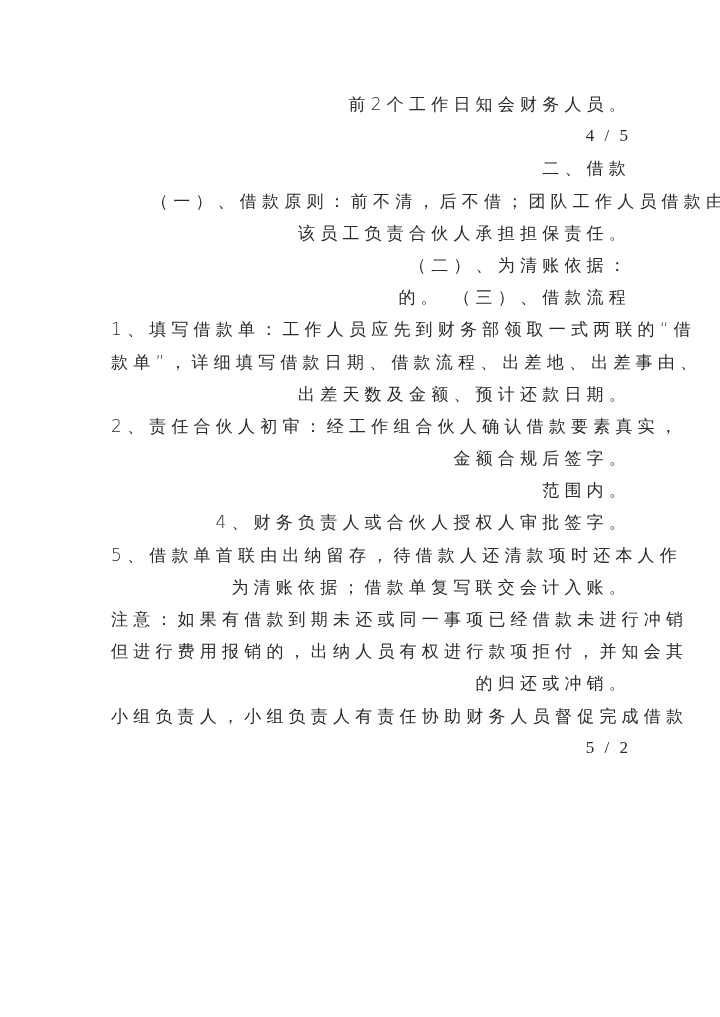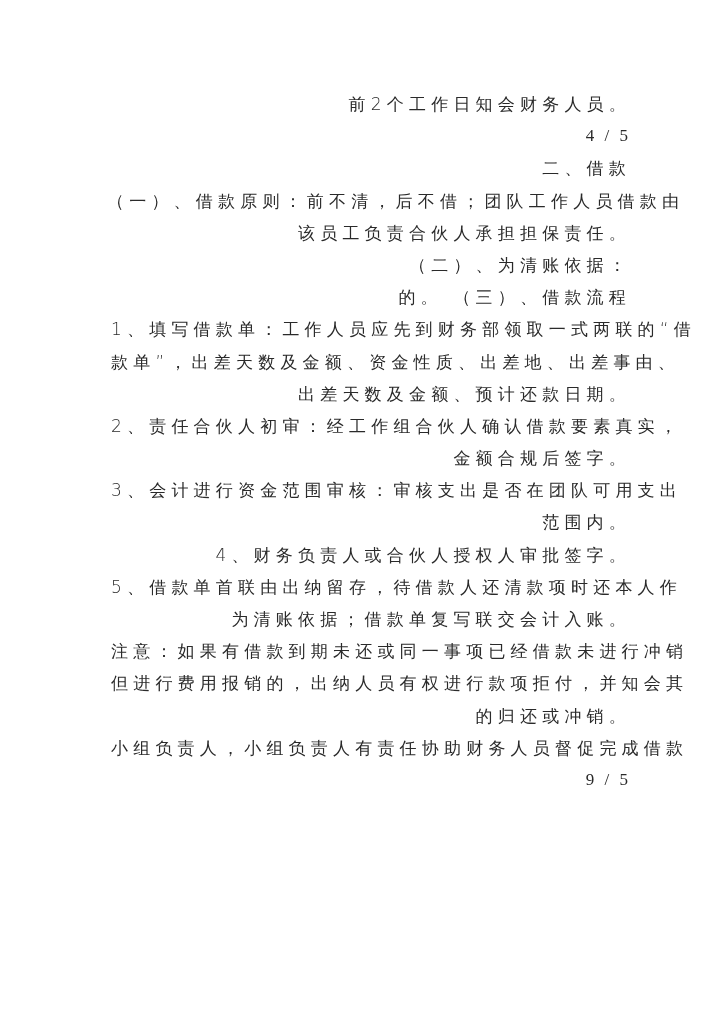--- a/index.html
+++ b/index.html
@@ -23,42 +23,41 @@
   }
   .line {
     font-size: 17px;
     line-height: 32.2px;
     height: 32.2px;
     letter-spacing: 5.2px;
     white-space: nowrap;
     font-weight: 300;
     text-align: right;
   }
-  .line.indent-half { text-indent: -4px; }
+  .line.indent-half { text-indent: -4px; margin-left: 44px; }
   .page-num { letter-spacing: 3px; font-family: Liberation Serif, serif; }
 </style>
 </head>
 <body>
 
 <div class="page">
   <div class="line">前2个工作日知会财务人员。</div>
   <div class="line page-num">4 / 5</div>
   <div class="line">二、借款</div>
   <div class="line indent-half">（一）、借款原则：前不清，后不借；团队工作人员借款由</div>
   <div class="line">该员工负责合伙人承担担保责任。</div>
   <div class="line indent-half">（二）、为清账依据：</div>
   <div class="line">的。 （三）、借款流程</div>
   <div class="line">1、填写借款单：工作人员应先到财务部领取一式两联的“借</div>
-  <div class="line">款单”，出差天数及金额、资金性质、出差地、出差事由、</div>
+  <div class="line">款单”，详细填写借款日期、借款流程、出差地、出差事由、</div>
   <div class="line">出差天数及金额、预计还款日期。</div>
   <div class="line">2、责任合伙人初审：经工作组合伙人确认借款要素真实，</div>
   <div class="line">金额合规后签字。</div>
-  <div class="line">3、会计进行资金范围审核：审核支出是否在团队可用支出</div>
   <div class="line">范围内。</div>
   <div class="line">4、财务负责人或合伙人授权人审批签字。</div>
   <div class="line">5、借款单首联由出纳留存，待借款人还清款项时还本人作</div>
   <div class="line">为清账依据；借款单复写联交会计入账。</div>
   <div class="line">注意：如果有借款到期未还或同一事项已经借款未进行冲销</div>
   <div class="line">但进行费用报销的，出纳人员有权进行款项拒付，并知会其</div>
   <div class="line">的归还或冲销。</div>
   <div class="line">小组负责人，小组负责人有责任协助财务人员督促完成借款</div>
-  <div class="line page-num">9 / 5</div>
+  <div class="line page-num">5 / 2</div>
 </div>
 
 </body></html>

